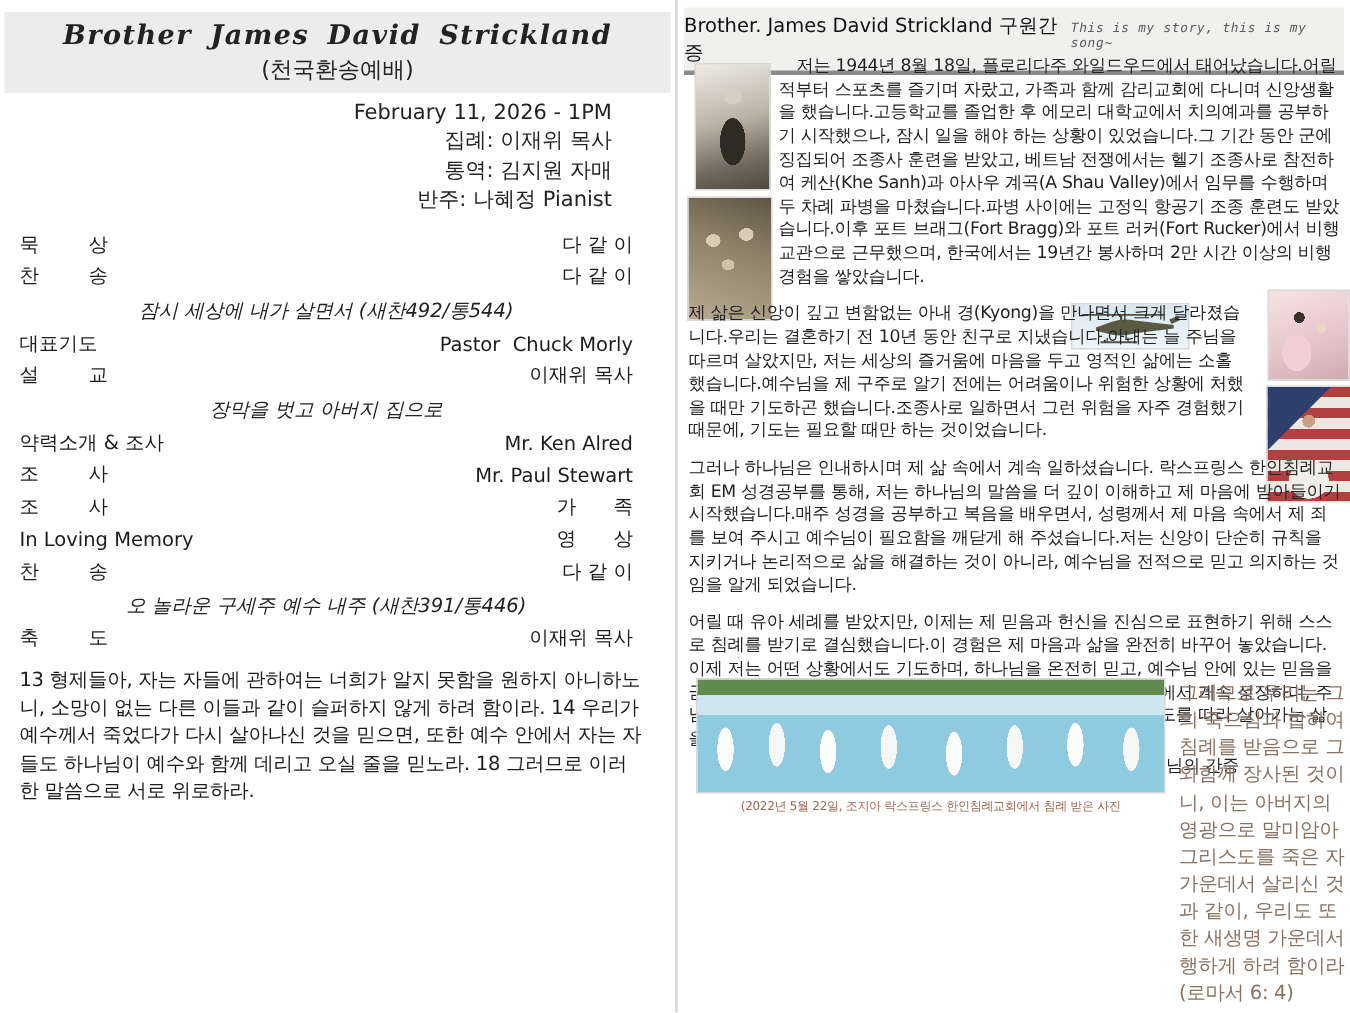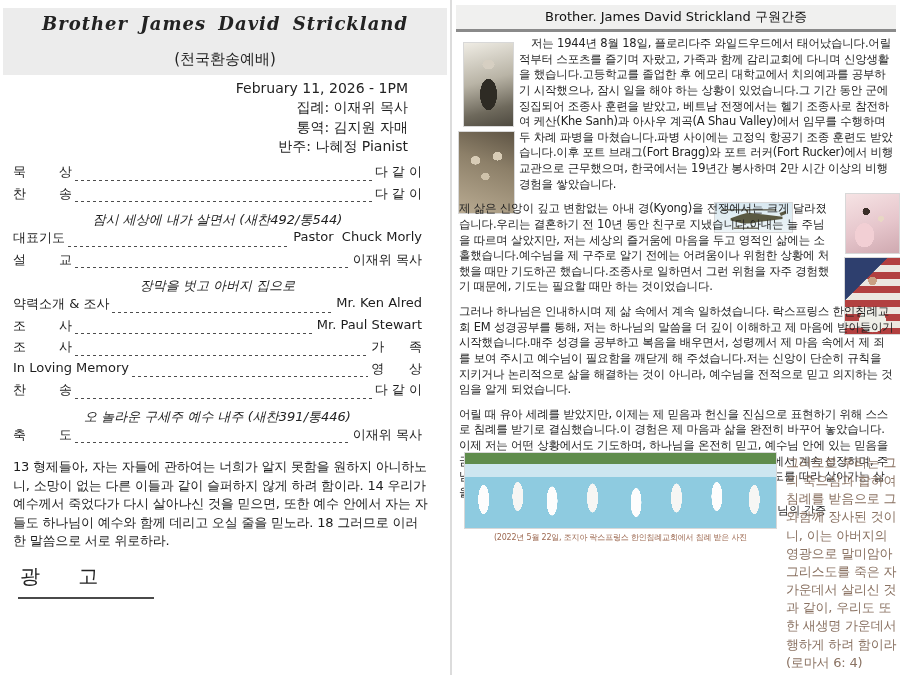--- a/index.html
+++ b/index.html
@@ -3,24 +3,24 @@
 <meta charset="utf-8">
 <style>
   html,body{margin:0;padding:0;background:#ffffff;}
   .sheet{position:relative;width:900px;height:675px;background:#ffffff;overflow:hidden;
          font-family:"DejaVu Sans","Liberation Sans",sans-serif;color:#1c1c1c;}
   
   .page-left{position:absolute;left:0;top:0;width:450px;height:576px;}
   .title-box{margin:8px 3px 0 3px;background:#ececec;text-align:center;padding:5px 0 6px 0;}
   .title-main{font-family:"DejaVu Serif","Liberation Serif",serif;font-style:italic;font-weight:bold;
               font-size:18px;color:#222;word-spacing:5px;letter-spacing:1px;}
-  .title-sub{font-size:15px;color:#222;margin-top:16px;}
+  .title-sub{font-size:15px;color:#222;margin-top:3px;}
   .info-block{margin:4px 42px 0 0;text-align:right;font-size:14px;line-height:1.38;color:#222;}
   .order-list{margin:7px 28px 0 13px;font-size:13px;color:#1c1c1c;}
-  .o-row{display:flex;height:21.5px;}
+  .o-row{display:flex;align-items:flex-end;height:21.5px;}
   .o-row .lbl{white-space:pre;}
   .o-row .val{white-space:pre;}
   .leader{flex:1;margin:0 3px;background-image:repeating-linear-gradient(90deg,#4d4d4d 0 3px,transparent 3px 6px);
           background-size:100% 1px;background-repeat:no-repeat;background-position:0 calc(100% - 4px);}
   .hymn{height:23px;display:flex;align-items:flex-end;justify-content:center;
         font-style:italic;font-size:13px;color:#222;}
   .scripture{margin:11px 22px 0 13px;font-size:13px;line-height:1.42;color:#1c1c1c;letter-spacing:-0.2px;}
   .notice-head-wrap{margin:12px 0 0 18px;}
   .notice-head{display:inline-block;font-size:20px;letter-spacing:16px;color:#222;
                border-bottom:2px solid #4a4a4a;padding:0 40px 7px 2px;}
@@ -153,51 +153,49 @@
       <div class="hymn">오 놀라운 구세주 예수 내주 (새찬391/통446)</div>
       <div class="o-row">
         <span class="lbl">축        도</span>
         <span class="leader"></span>
         <span class="val">이재위 목사</span>
       </div>
     </div>
 
     <div class="scripture">13 형제들아, 자는 자들에 관하여는 너희가 알지 못함을 원하지 아니하노니, 소망이 없는 다른 이들과 같이 슬퍼하지 않게 하려 함이라. 14 우리가 예수께서 죽었다가 다시 살아나신 것을 믿으면, 또한 예수 안에서 자는 자들도 하나님이 예수와 함께 데리고 오실 줄을 믿노라. 18 그러므로 이러한 말씀으로 서로 위로하라.</div>
 
-    <div class="notice-head-wrap">
-      <span class="notice-head">광   고</span>
-    </div>
 
   </div>
 
   <div class="page-right">
 
     <div class="r-header">
       <span class="r-title">Brother. James David Strickland 구원간증</span>
+      <span class="r-script">This is my story, this is my song~</span>
     </div>
 
     <div class="photo ph-boy"></div>
     <div class="photo ph-family"></div>
     <div class="photo ph-heli">
       <svg viewBox="0 0 100 38">
         <line x1="8" y1="9" x2="80" y2="9" stroke="#55503e" stroke-width="1.6"></line>
         <line x1="42" y1="9" x2="42" y2="14" stroke="#55503e" stroke-width="2"></line>
         <path d="M20 20 L34 15 Q44 12 54 14 L88 18 L88 21 L56 25 Q40 29 28 25 L20 23 Z" fill="#5a5942"></path>
         <path d="M84 13 L92 10 L93 14 L86 17 Z" fill="#5a5942"></path>
         <line x1="30" y1="29" x2="30" y2="33" stroke="#55503e" stroke-width="1.4"></line>
         <line x1="48" y1="29" x2="48" y2="33" stroke="#55503e" stroke-width="1.4"></line>
         <line x1="24" y1="33" x2="56" y2="33" stroke="#55503e" stroke-width="1.6"></line>
       </svg>
     </div>
     <div class="photo ph-couple"></div>
     <div class="photo ph-military"></div>
 
     <div class="r-body">
       <div class="p1">저는 1944년 8월 18일, 플로리다주 와일드우드에서 태어났습니다.어릴 적부터 스포츠를 즐기며 자랐고, 가족과 함께 감리교회에 다니며 신앙생활을 했습니다.고등학교를 졸업한 후 에모리 대학교에서 치의예과를 공부하기 시작했으나, 잠시 일을 해야 하는 상황이 있었습니다.그 기간 동안 군에 징집되어 조종사 훈련을 받았고, 베트남 전쟁에서는 헬기 조종사로 참전하여 케산(Khe Sanh)과 아사우 계곡(A Shau Valley)에서 임무를 수행하며 두 차례 파병을 마쳤습니다.파병 사이에는 고정익 항공기 조종 훈련도 받았습니다.이후 포트 브래그(Fort Bragg)와 포트 러커(Fort Rucker)에서 비행 교관으로 근무했으며, 한국에서는 19년간 봉사하며 2만 시간 이상의 비행 경험을 쌓았습니다.</div>
-      <div class="p2">제 삶은 신앙이 깊고 변함없는 아내 경(Kyong)을 전쟁에서는 크게 달라졌습니다.우리는 결혼하기 전 10년 동안 친구로 지냈습니다.아내는 늘 주님을 따르며 살았지만, 저는 세상의 즐거움에 마음을 두고 영적인 삶에는 소홀했습니다.예수님을 제 구주로 알기 전에는 어려움이나 위험한 상황에 처했을 때만 기도하곤 했습니다.조종사로 일하면서 그런 위험을 자주 경험했기 때문에, 기도는 필요할 때만 하는 것이었습니다.</div>
+      <div class="p2">제 삶은 신앙이 깊고 변함없는 아내 경(Kyong)을 만나면서 크게 달라졌습니다.우리는 결혼하기 전 10년 동안 친구로 지냈습니다.아내는 늘 주님을 따르며 살았지만, 저는 세상의 즐거움에 마음을 두고 영적인 삶에는 소홀했습니다.예수님을 제 구주로 알기 전에는 어려움이나 위험한 상황에 처했을 때만 기도하곤 했습니다.조종사로 일하면서 그런 위험을 자주 경험했기 때문에, 기도는 필요할 때만 하는 것이었습니다.</div>
       <div class="p3">그러나 하나님은 인내하시며 제 삶 속에서 계속 일하셨습니다. 락스프링스 한인침례교회 EM 성경공부를 통해, 저는 하나님의 말씀을 더 깊이 이해하고 제 마음에 받아들이기 시작했습니다.매주 성경을 공부하고 복음을 배우면서, 성령께서 제 마음 속에서 제 죄를 보여 주시고 예수님이 필요함을 깨닫게 해 주셨습니다.저는 신앙이 단순히 규칙을 지키거나 논리적으로 삶을 해결하는 것이 아니라, 예수님을 전적으로 믿고 의지하는 것임을 알게 되었습니다.</div>
       <div class="p4">어릴 때 유아 세례를 받았지만, 이제는 제 믿음과 헌신을 진심으로 표현하기 위해 스스로 침례를 받기로 결심했습니다.이 경험은 제 마음과 삶을 완전히 바꾸어 놓았습니다.이제 저는 어떤 상황에서도 기도하며, 하나님을 온전히 믿고, 예수님 안에 있는 믿음을 굳게 붙들며 충실하게 살아가고자 합니다.제 소망은 이 믿음 안에서 계속 성장하며, 주님의 사랑과 진리를 주변 사람들과 나누고, 하나님의 은혜와 인도를 따라 살아가는 삶을 사는 것입니다.</div>
       <div class="attribution">- 데이비드 스트릭랜드 형제님의 간증</div>
     </div>
 
     <div class="bottom-zone">
       <div class="baptism-wrap">
         <div class="ph-baptism"></div>
         <div class="photo-caption">(2022년 5월 22일, 조지아 락스프링스 한인침례교회에서 침례 받은 사진</div>
       </div>

